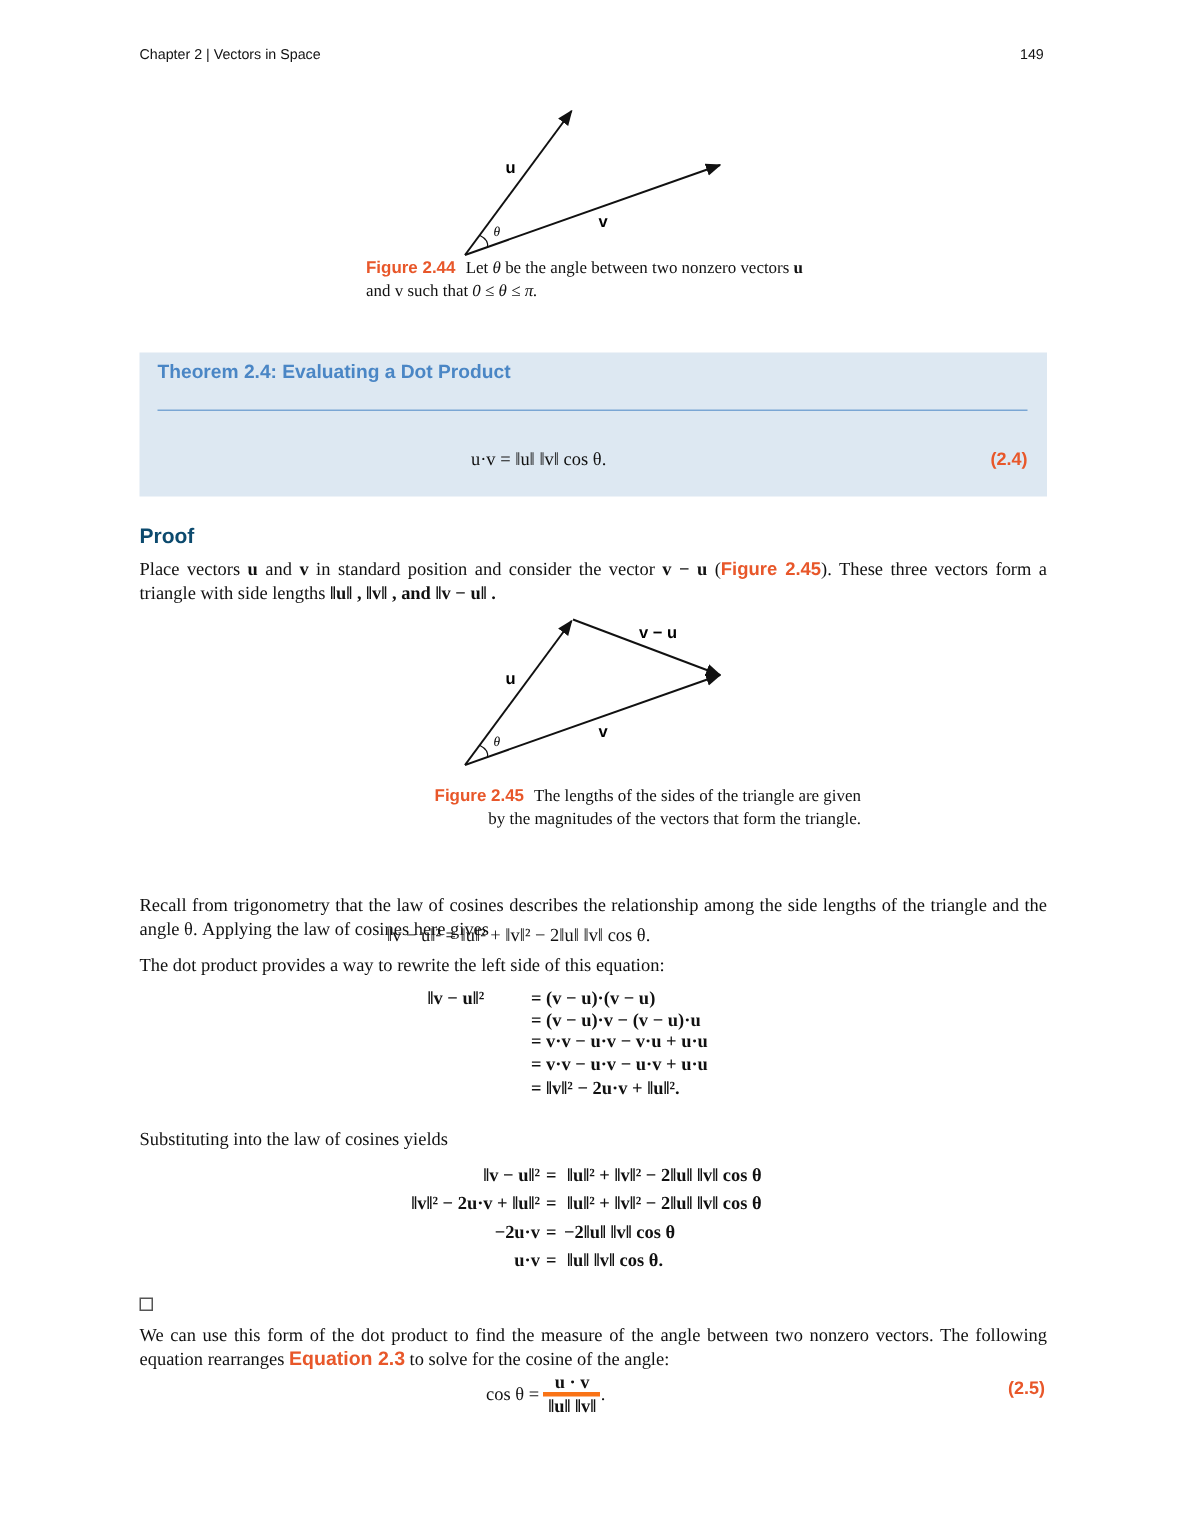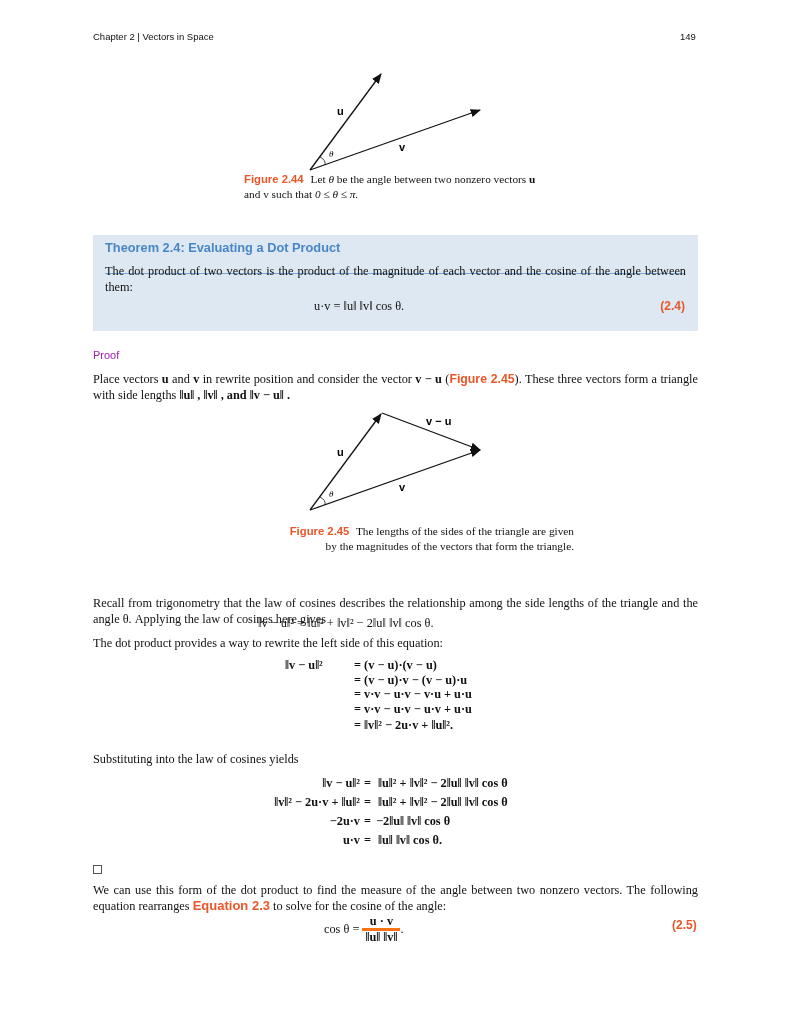--- a/index.html
+++ b/index.html
@@ -9,21 +9,21 @@
   .header-left { left: 93px; top: 31px; font-size: 9.5px; font-family: "Liberation Sans", sans-serif; color:#111; }
   .header-right { left: 680px; top: 31px; font-size: 9.5px; font-family: "Liberation Sans", sans-serif; color:#111; }
   .caption { font-size: 11.3px; line-height: 14.5px; }
   .fig-label { color: #e8572a; font-family: "Liberation Sans", sans-serif; font-weight: bold; font-size: 11.3px; margin-right: 4px; }
   .theorem-box { left: 93px; top: 235px; width: 605px; height: 96px; background: #dde8f2; }
   .theorem-title { position: absolute; left: 12px; top: 5px; width: 580px; font-family: "Liberation Sans", sans-serif;
                    font-weight: bold; color: #4a86c5; font-size: 12.8px; padding-bottom: 18px; border-bottom: 1.5px solid #7aa6d4; }
   .theorem-body { position: absolute; left: 12px; top: 28px; width: 581px; line-height: 16px; text-align: justify; }
   .eq { white-space: nowrap; }
   .eqnum { color: #e8572a; font-family: "Liberation Sans", sans-serif; font-weight: bold; font-size: 12px; }
-  .proof-title { left: 93px; top: 349px; font-family: "Liberation Sans", sans-serif; font-weight: normal; color: #a21caf; font-size: 11px; }
+  .proof-title { left: 93px; top: 349px; font-family: "Liberation Sans", sans-serif; font-weight: bold; color: #0c4a6e; font-size: 14px; }
   .para { left: 93px; width: 605px; line-height: 16px; text-align: justify; }
   .link { color: #e8572a; font-family: "Liberation Sans", sans-serif; font-weight: bold; }
   .qed { left: 93px; top: 865px; width: 7px; height: 7px; border: 1px solid #555; }
   .frac { display: inline-block; vertical-align: middle; text-align: center; }
   .frac .num { display: block; border-bottom: 3px solid #f97316; padding: 0 3px; line-height: 13px; font-weight: bold; }
   .frac .den { display: block; line-height: 13px; padding: 0 3px; }
   svg text { font-family: "Liberation Sans", sans-serif; }
 </style>
 </head>
 <body>
@@ -45,30 +45,27 @@
   <text x="29" y="89" font-size="9" font-style="italic" style="font-family:'Liberation Serif',serif">θ</text>
 </svg>
 <div class="abs caption" style="left:244px; top:172px; width:320px;">
   <span class="fig-label">Figure 2.44</span>
   <span>Let </span><i>θ</i><span> be the angle between two nonzero vectors </span><b>u</b><br>
   <span>and v such that </span><span style="font-style:italic">0 ≤ θ ≤ π.</span>
 </div>
 
 <div class="abs theorem-box">
   <div class="theorem-title">Theorem 2.4: Evaluating a Dot Product</div>
-  <div class="theorem-body">
-    <span>The dot product of two vectors is the product of the magnitude of each vector and the cosine of the angle between them:</span>
-  </div>
   <div class="eq" style="position:absolute; left:221px; top:64px; font-weight:normal;">u·v = ‖u‖ ‖v‖ cos θ.</div>
   <div class="eqnum" style="position:absolute; right:13px; top:64px;">(2.4)</div>
 </div>
 
 <div class="abs proof-title">Proof</div>
 <div class="abs para" style="top:371px;">
-  <span>Place vectors </span><b>u</b><span> and </span><b>v</b><span> in rewrite position and consider the vector </span><b>v − u</b><span> (</span><span class="link">Figure 2.45</span><span>). These three vectors form a triangle with side lengths </span><span style="font-weight:bold;">‖u‖ ,  ‖v‖ ,  and  ‖v − u‖ .</span>
+  <span>Place vectors </span><b>u</b><span> and </span><b>v</b><span> in standard position and consider the vector </span><b>v − u</b><span> (</span><span class="link">Figure 2.45</span><span>). These three vectors form a triangle with side lengths </span><span style="font-weight:bold;">‖u‖ ,  ‖v‖ ,  and  ‖v − u‖ .</span>
 </div>
 
 <svg class="abs" style="left:300px; top:408px;" width="190" height="108">
   <defs>
     <marker id="ah2" viewBox="0 0 10 10" refX="9" refY="5" markerWidth="8" markerHeight="8" orient="auto">
       <path d="M0,1 L10,5 L0,9 z" fill="#111"></path>
     </marker>
   </defs>
   <line x1="10" y1="102" x2="81" y2="6" stroke="#111" stroke-width="1.3" marker-end="url(#ah2)"></line>
   <line x1="10" y1="102" x2="180" y2="42" stroke="#111" stroke-width="1.3" marker-end="url(#ah2)"></line>

